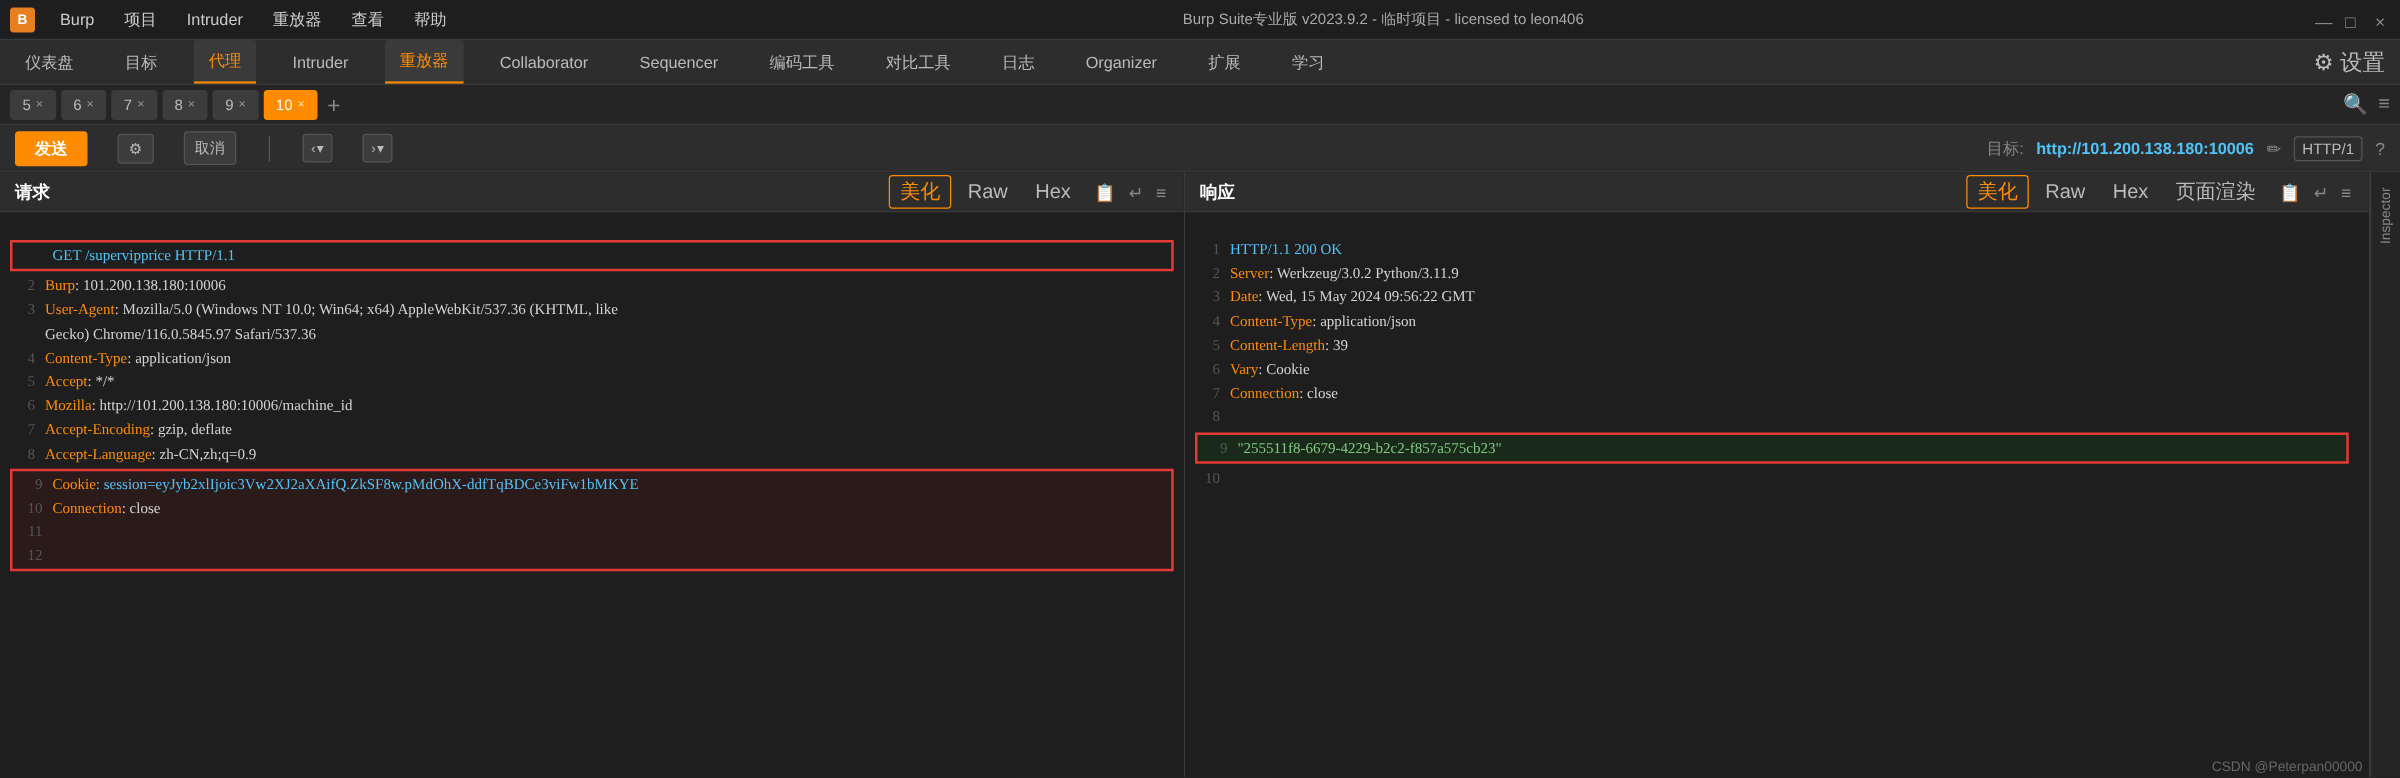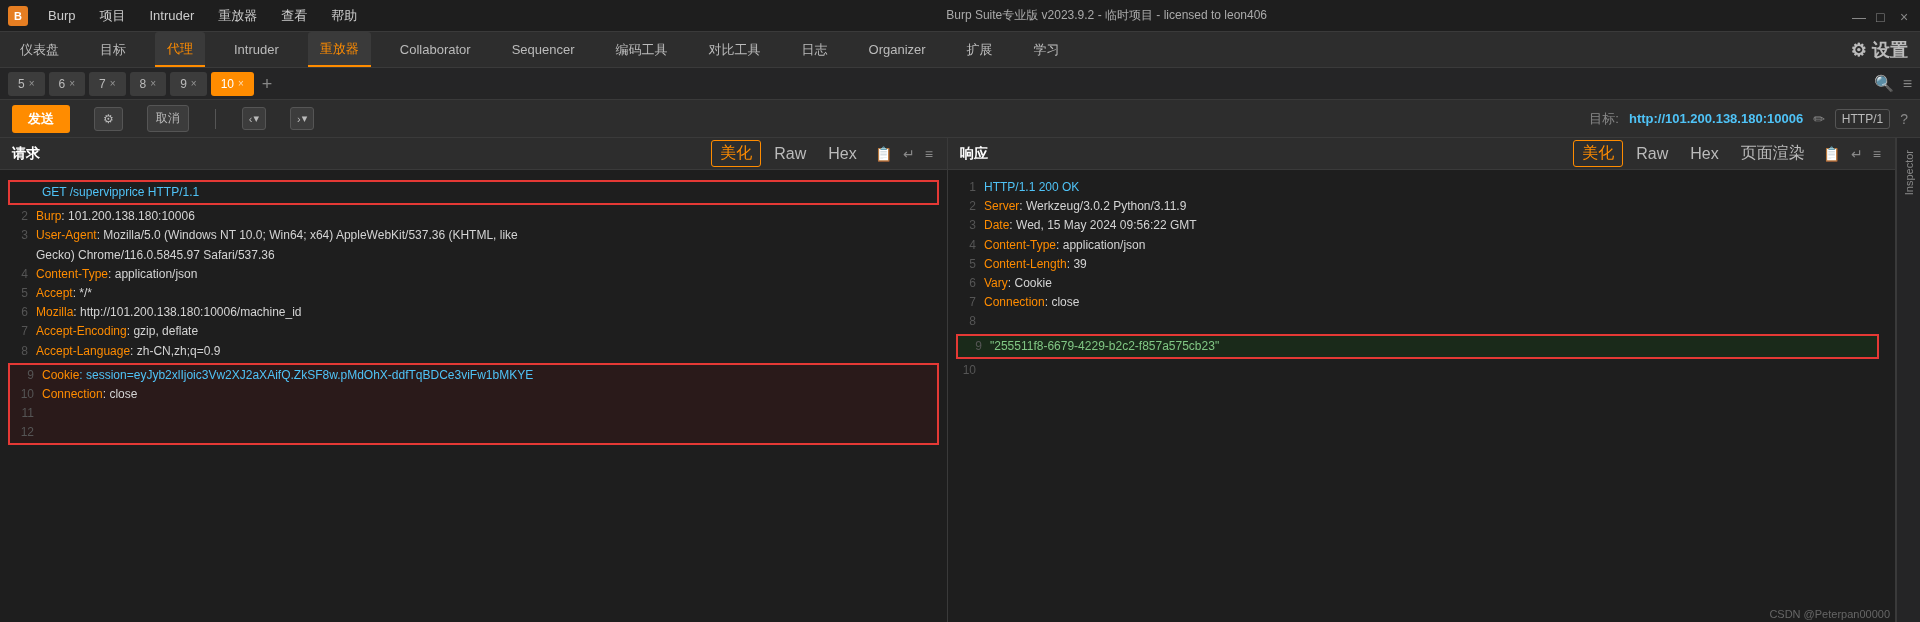--- a/index.html
+++ b/index.html
@@ -92,21 +92,20 @@
     }
     .nav-item.active {
       color: #ff8c00;
       background: #3a3a3a;
       border-bottom: 2px solid #ff8c00;
     }
     #nav-right {
       display: flex;
       align-items: center;
       gap: 8px;
-      font-weight: bold;
     }
     .settings-btn {
       color: #bbb;
       font-size: 18px;
       cursor: pointer;
       padding: 4px;
     }
 
     
     #tabs-bar {
@@ -293,22 +292,22 @@
       font-size: 14px;
     }
     .panel-icon {
       cursor: pointer;
       padding: 2px;
     }
 
     
     .code-content {
       flex: 1;
-      padding: 8px 8px;
-      font-family: Liberation Sans, sans-serif;
+      padding: 20px 8px;
+      font-family: Liberation Serif, serif;
       font-size: 12px;
       line-height: 1.6;
       overflow-y: auto;
       background: #1e1e1e;
       position: relative;
     }
     .code-line {
       display: flex;
       gap: 8px;
       min-height: 19px;

